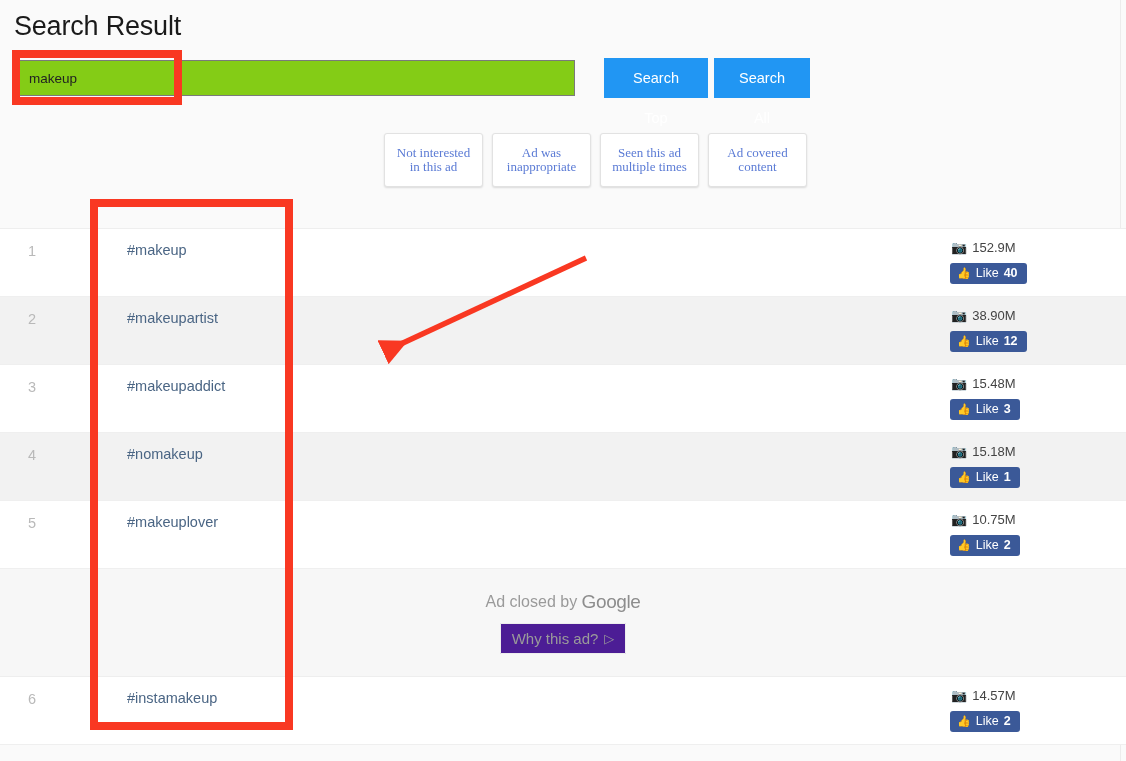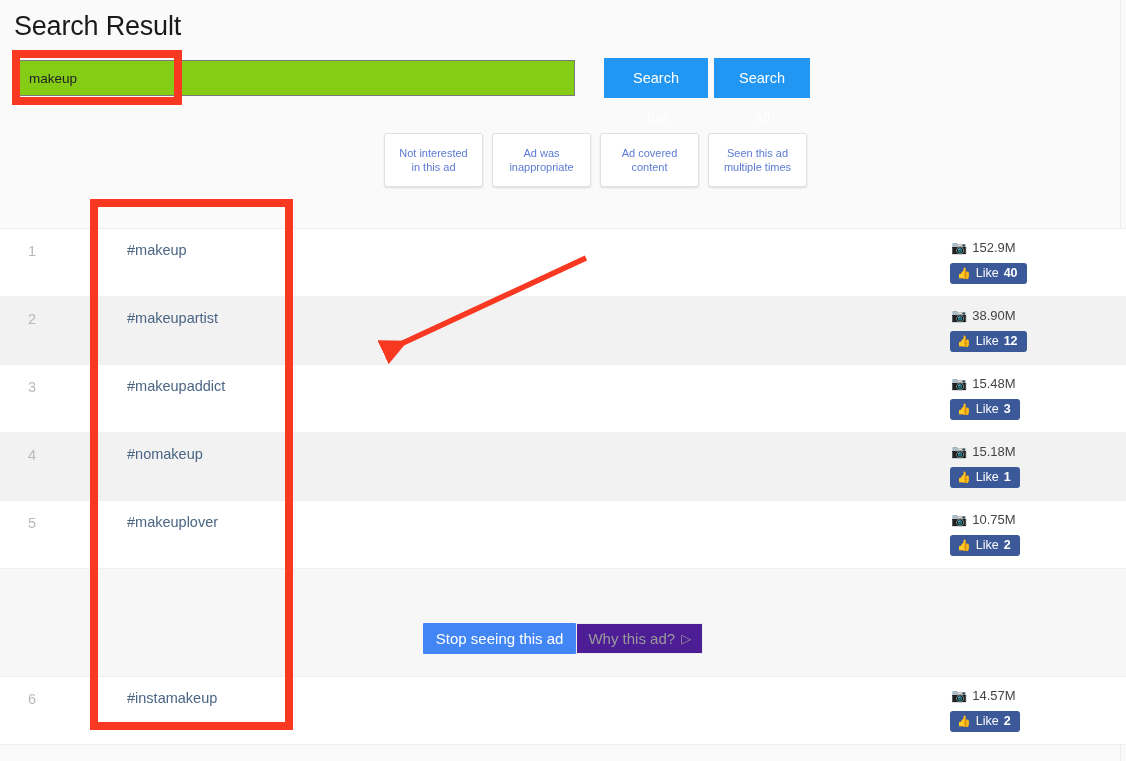--- a/index.html
+++ b/index.html
@@ -72,29 +72,30 @@
     gap: 9px;
   }
   .chip {
     width: 99px;
     height: 54px;
     background: #fff;
     border: 1px solid #e2e2e2;
     border-radius: 3px;
     box-shadow: 0 1px 2px rgba(0,0,0,0.13);
     color: #5b7bd5;
-    font-size: 11px;
+    font-size: 13px;
     line-height: 14px;
     display: flex;
     align-items: center;
     justify-content: center;
     text-align: center;
     padding: 2px 4px;
     cursor: pointer;
     white-space: pre-line;
+    font-family: Liberation Serif, serif;
   }
 
   
   .results {
     position: absolute;
     left: 0; top: 228px;
     width: 1126px;
     border-top: 1px solid #eeeeee;
   }
   .row {
@@ -249,24 +250,24 @@
     <input class="search-input" type="text" value="makeup" style="">
     <button class="btn-blue" id="btn-search-top">Search Top</button>
     <button class="btn-blue" id="btn-search-all">Search All</button>
   </div>
 
   <div class="ad-feedback">
     <div class="chip">Not interested
 in this ad</div>
     <div class="chip">Ad was
 inappropriate</div>
+    <div class="chip">Seen this ad
+multiple times</div>
     <div class="chip">Ad covered
 content</div>
-    <div class="chip">Seen this ad
-multiple times</div>
   </div>
 
   <div class="results">
 
     <div class="row">
       <span class="rank">1</span>
       <span class="tag">#makeup</span>
       <div class="metrics">
         <div class="metric-count">
           <span class="cam-icon">📷</span>
@@ -338,22 +339,24 @@
         </div>
         <button class="like-btn">
           <span class="thumb">👍</span>
           <span class="lbl">Like</span>
           <span class="cnt">2</span>
         </button>
       </div>
     </div>
 
     <div class="ad-block">
+      <div class="ad-closed-line">
+        <span>Ad closed by </span><span class="google-word">Google</span>
+      </div>
       <div class="ad-actions">
-        <button class="stop-ad-btn">Stop seeing this ad</button>
         <button class="why-ad-btn">
           <span>Why this ad?</span>
           <span class="play">▷</span>
         </button>
       </div>
     </div>
 
     <div class="row">
       <span class="rank">6</span>
       <span class="tag">#instamakeup</span>

